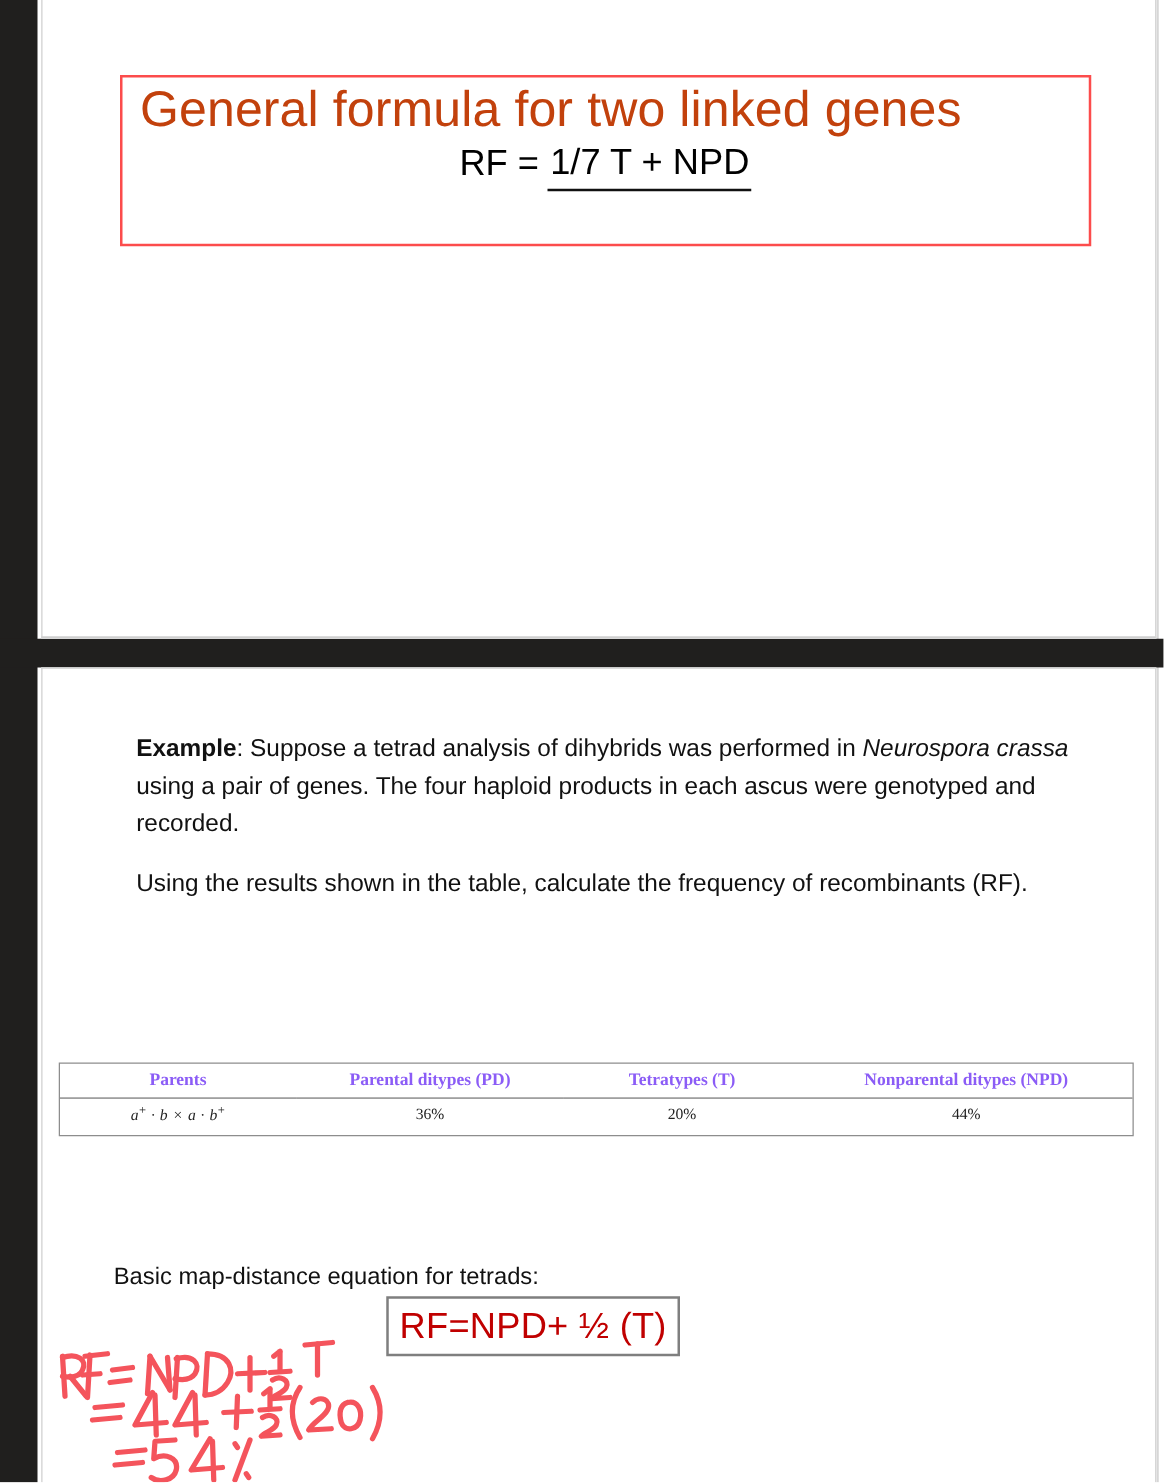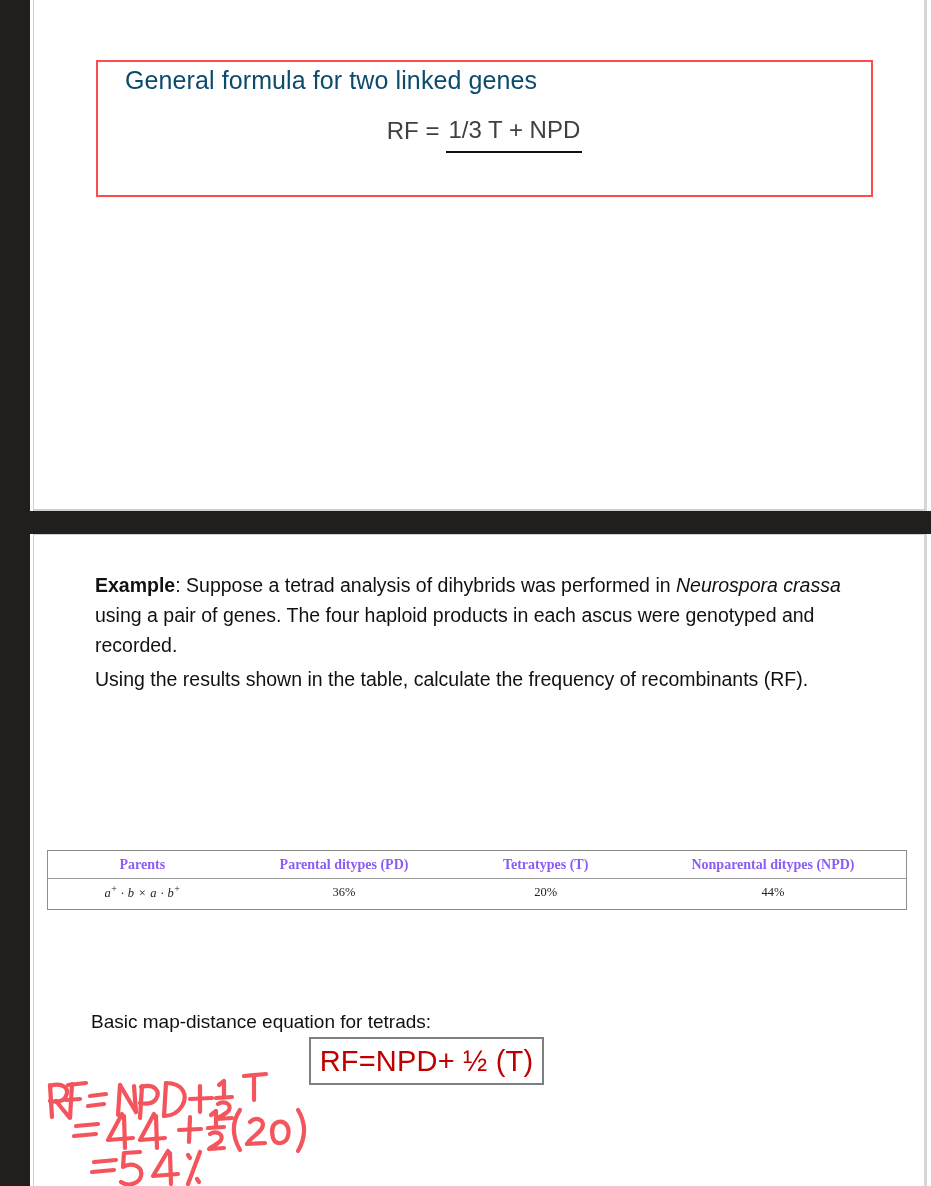--- a/index.html
+++ b/index.html
@@ -75,35 +75,35 @@
     left: 62px;          
     top: 60px;
     width: 777px;
     height: 137px;
     border: 2px solid #fc4c4c;
     box-sizing: border-box;
     background: #ffffff;
   }
   .formula-title {
     position: absolute;
-    left: 27px;
+    left: 14px;
     top: 4px;
-    font-size: 25px;
-    color: #0c4a6e;
+    font-size: 40px;
+    color: #c2410c;
     letter-spacing: 0.1px;
     white-space: nowrap;
   }
   .formula-eq {
     position: absolute;
     left: 0;
     top: 48px;
     width: 100%;
     text-align: center;
-    font-size: 24px;
-    color: #404040;
+    font-size: 29px;
+    color: #000000;
   }
   .formula-eq .lhs {
     display: inline-block;
     vertical-align: top;
     padding-right: 7px;
     line-height: 42px;
   }
   .formula-frac {
     display: inline-block;
     vertical-align: top;
@@ -123,21 +123,21 @@
   
   .example-block {
     position: absolute;
     left: 57px;          
     top: 31px;           
     width: 805px;
     font-size: 19.5px;
     line-height: 30px;
     color: #111111;
   }
-  .example-block p { margin: 4px; }
+  .example-block p { margin: 18px; }
   .example-block b { font-weight: bold; }
   .example-block i { font-style: italic; }
 
   
   .data-table-wrap {
     position: absolute;
     left: 13px;          
     top: 315px;          
     width: 860px;
     border: 1px solid #8d8d8d;
@@ -216,21 +216,21 @@
 
   <div class="gutter-left"></div>
   <div class="gutter-right"></div>
   <div class="page-separator"></div>
 
   <div class="page page-one">
 
     <div class="formula-box">
       <div class="formula-title">General formula for two linked genes</div>
       <div class="formula-eq">
-        <span class="lhs">RF =</span><span class="formula-frac"><span class="numer">1/3 T  + NPD</span></span>
+        <span class="lhs">RF =</span><span class="formula-frac"><span class="numer">1/7 T  + NPD</span></span>
       </div>
     </div>
 
   </div>
 
   <div class="page page-two">
 
     <div class="example-block">
       <p><b>Example</b><span>: Suppose a tetrad analysis of dihybrids was performed in </span><i>Neurospora crassa</i><span> using a pair of genes. The four haploid products in each ascus were genotyped and recorded.</span></p>
       <p>Using the results shown in the table, calculate the frequency of recombinants (RF).</p>

